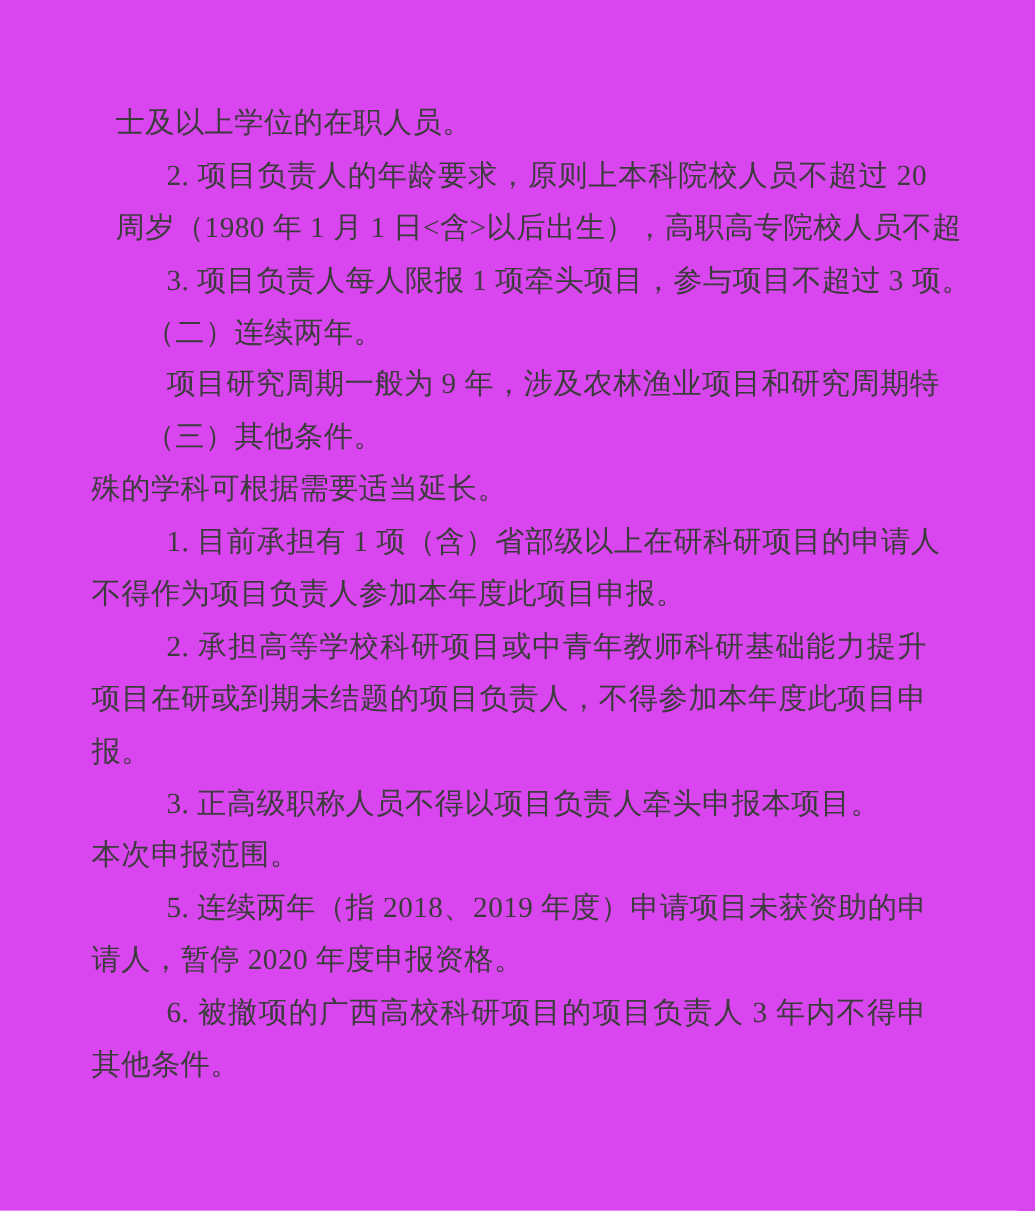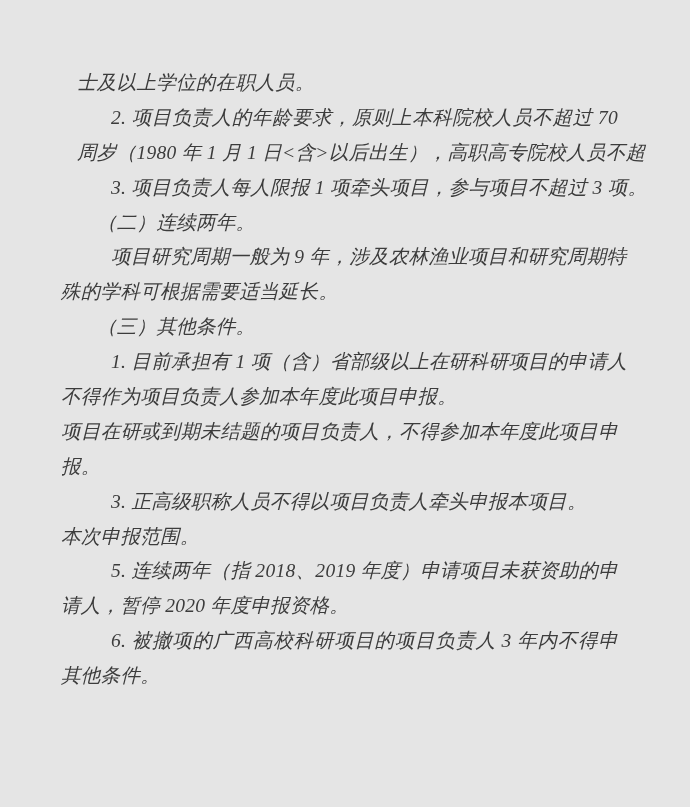--- a/index.html
+++ b/index.html
@@ -48,32 +48,33 @@
     padding-left: 36px;
   }
   
   .shift {
     padding-left: 16px;
   }
 </style>
 </head>
 <body>
 
-<div class="page" style="background: #e5e5e5; color: rgb(60, 60, 60); font-style: italic;">
+<div class="page" style="background: #d946ef; color: rgb(60, 60, 60);">
   <div class="text-block">
     <div class="line shift">士及以上学位的在职人员。</div>
-    <div class="line indent fill">2. 项目负责人的年龄要求，原则上本科院校人员不超过 70</div>
+    <div class="line indent fill">2. 项目负责人的年龄要求，原则上本科院校人员不超过 20</div>
     <div class="line shift fill">周岁（1980 年 1 月 1 日&lt;含&gt;以后出生），高职高专院校人员不超</div>
     <div class="line indent fill">3. 项目负责人每人限报 1 项牵头项目，参与项目不超过 3 项。</div>
     <div class="line indent2">（二）连续两年。</div>
     <div class="line indent fill">项目研究周期一般为 9 年，涉及农林渔业项目和研究周期特</div>
+    <div class="line indent2">（三）其他条件。</div>
     <div class="line">殊的学科可根据需要适当延长。</div>
-    <div class="line indent2">（三）其他条件。</div>
     <div class="line indent fill">1. 目前承担有 1 项（含）省部级以上在研科研项目的申请人</div>
     <div class="line">不得作为项目负责人参加本年度此项目申报。</div>
+    <div class="line indent fill">2. 承担高等学校科研项目或中青年教师科研基础能力提升</div>
     <div class="line fill">项目在研或到期未结题的项目负责人，不得参加本年度此项目申</div>
     <div class="line">报。</div>
     <div class="line indent">3. 正高级职称人员不得以项目负责人牵头申报本项目。</div>
     <div class="line">本次申报范围。</div>
     <div class="line indent fill">5. 连续两年（指 2018、2019 年度）申请项目未获资助的申</div>
     <div class="line">请人，暂停 2020 年度申报资格。</div>
     <div class="line indent fill">6. 被撤项的广西高校科研项目的项目负责人 3 年内不得申</div>
     <div class="line">其他条件。</div>
   </div>
 </div>

